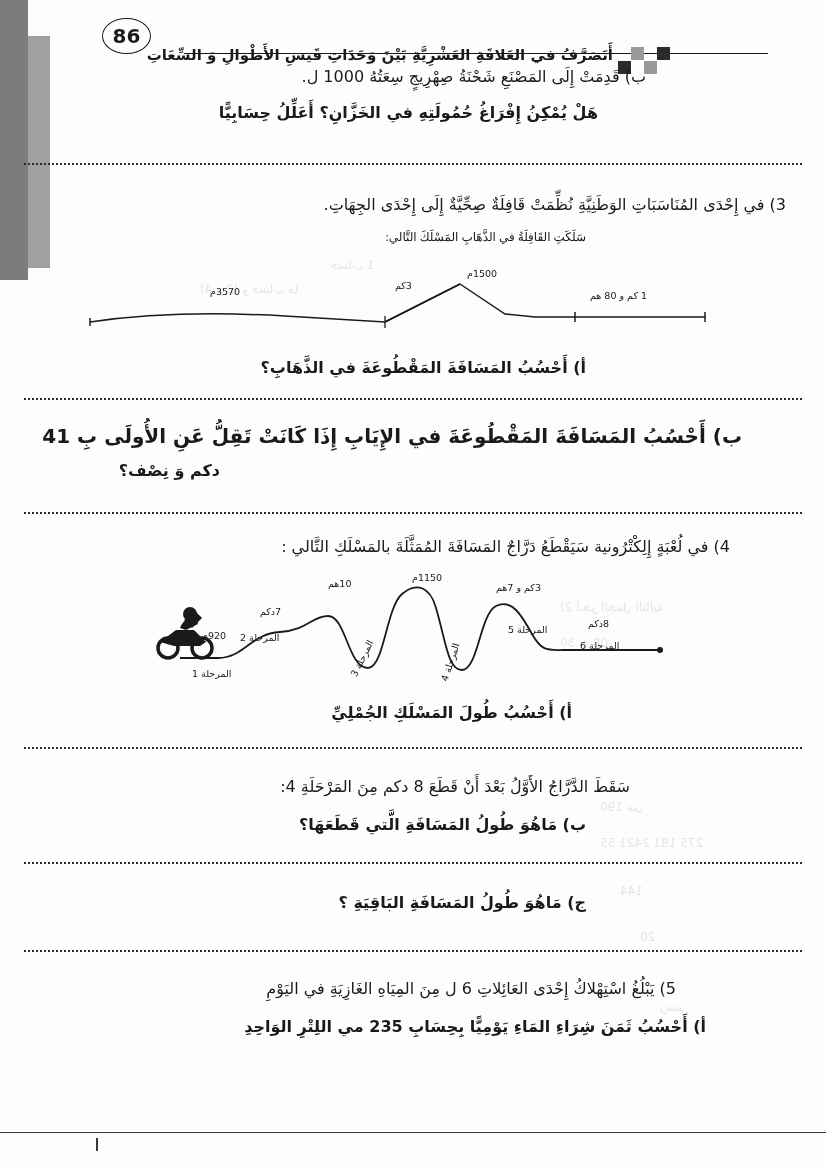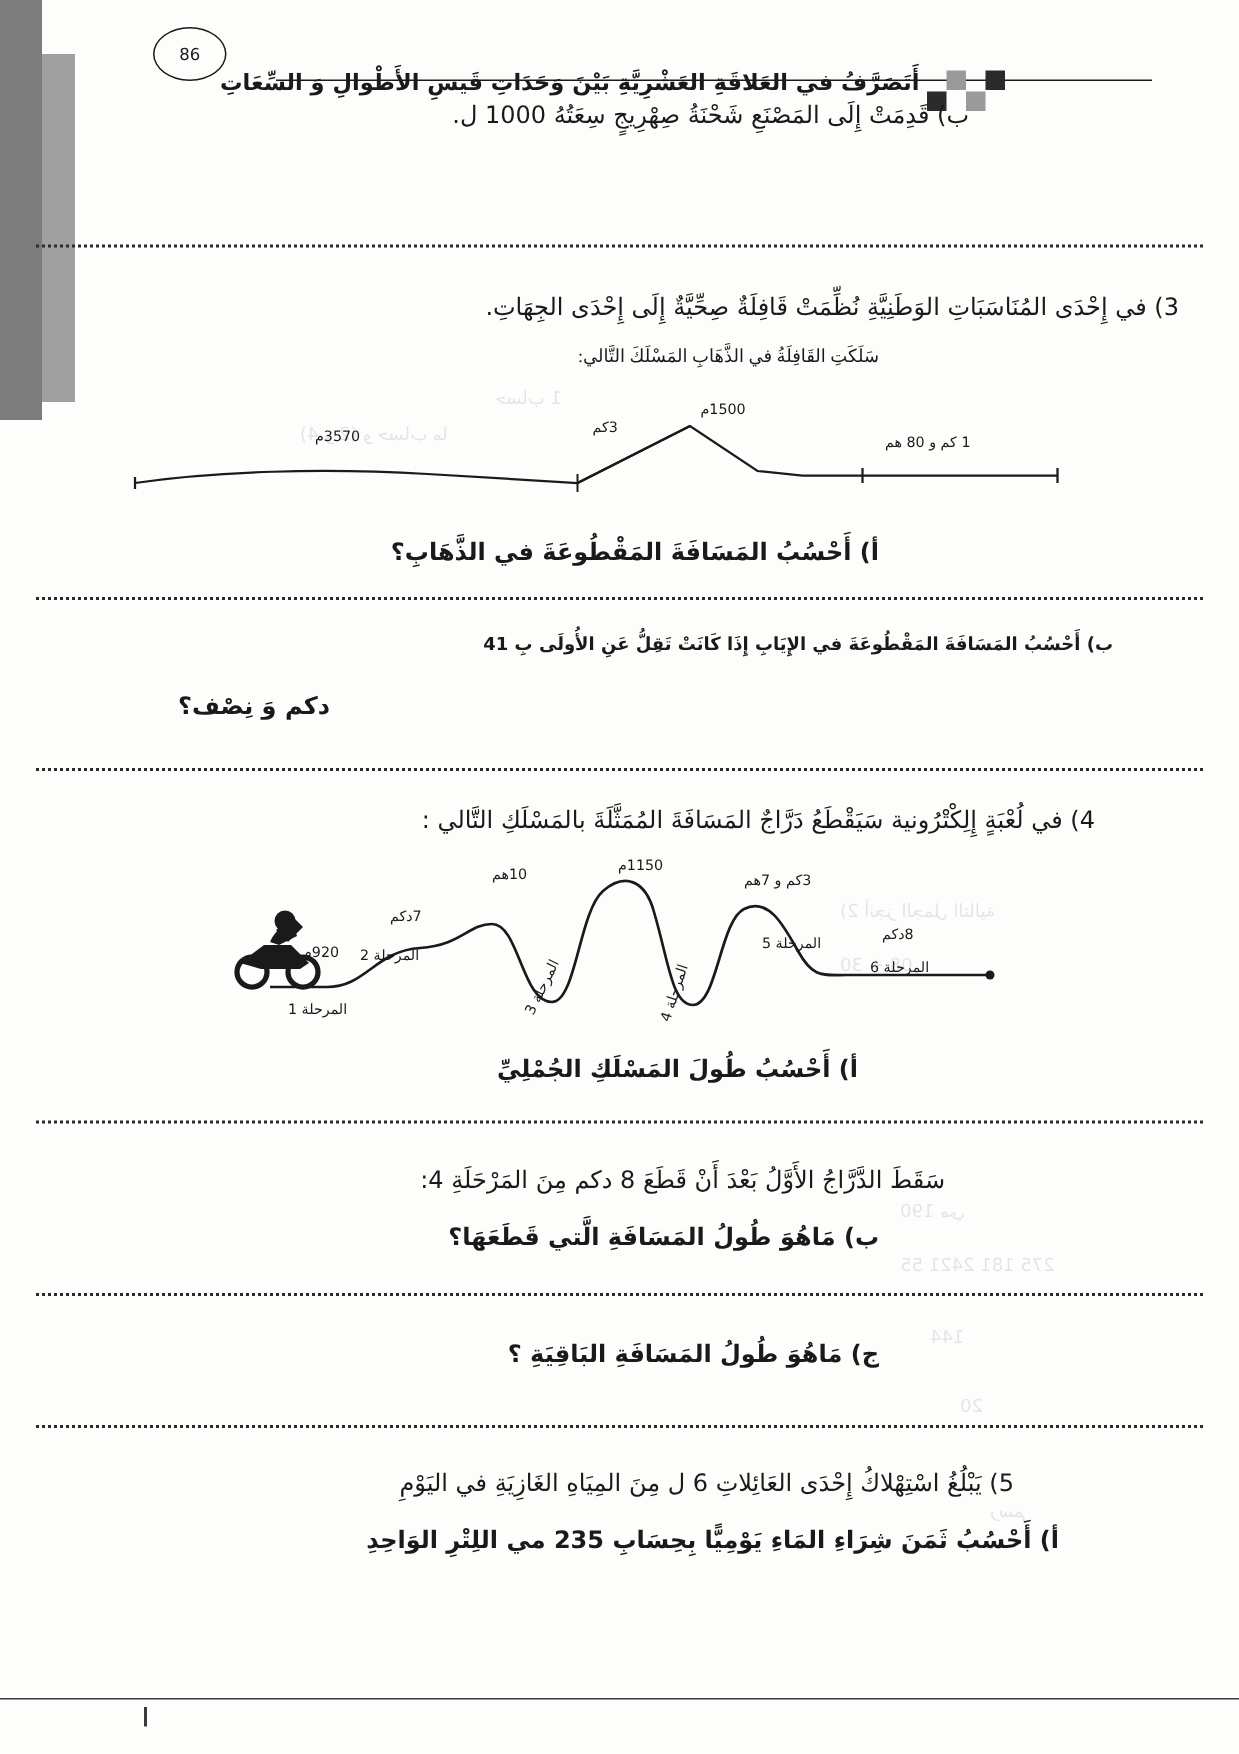--- a/index.html
+++ b/index.html
@@ -66,22 +66,22 @@
     position: absolute;
     top: 18px;
     right: 675px;
     width: 47px;
     height: 34px;
     border: 1.7px solid #1a1a1a;
     border-radius: 50%;
     display: flex;
     align-items: center;
     justify-content: center;
-    font-size: 11px;
-    font-weight: normal;
+    font-size: 20px;
+    font-weight: bold;
   }
   .side-bar {
     position: absolute;
     top: 0;
     left: 0;
     width: 28px;
     height: 280px;
     background: #7c7c7c;
   }
   .side-bar2 {
@@ -154,20 +154,21 @@
     <div class="header-rule"></div>
     <div class="header-title">أَتَصَرَّفُ في العَلاقَةِ العَشْرِيَّةِ بَيْنَ وَحَدَاتِ قَيسِ الأَطْوالِ وَ السِّعَاتِ</div>
     <div class="sq" style="top:27px; right:128px;"></div>
     <div class="sq gray" style="top:41px; right:141px;"></div>
     <div class="sq gray" style="top:27px; right:154px;"></div>
     <div class="sq" style="top:41px; right:167px;"></div>
   </div>
   <div class="page-num-circle">86</div>
 
   <div class="txt" style="top:64px; right:180px; font-size:16px;margin-left:28px;">ب) قَدِمَتْ إِلَى المَصْنَعِ شَحْنَةُ صِهْرِيجٍ سِعَتُهُ 1000 ل.</div>
+  <div class="txt b" style="top:100px; right:228px; font-size:16px;">هَلْ يُمْكِنُ إِفْرَاغُ حُمُولَتِهِ في الخَزَّانِ؟ أَعَلِّلُ حِسَابِيًّا</div>
 
   <div class="dotted" style="top:163px;"></div>
 
   <div class="txt" style="top:192px; right:40px; font-size:16px;">3) في إِحْدَى المُنَاسَبَاتِ الوَطَنِيَّةِ نُظِّمَتْ قَافِلَةٌ صِحِّيَّةٌ إِلَى إِحْدَى الجِهَاتِ.</div>
   <div class="txt" style="top:228px; right:240px; font-size:12px;font-family:Liberation Serif, serif;">سَلَكَتِ القَافِلَةُ في الذَّهَابِ المَسْلَكَ التَّالي:</div>
 
   <div class="diagram" style="top:268px; left:85px; width:650px; height:75px;">
     <svg width="650" height="75" viewBox="0 0 650 75">
       <path d="M5,58 L5,50 M5,54 C60,46 130,44 200,48 C250,51 285,53 300,54 L300,54 L375,16 L420,46 L450,49 L490,49 M490,44 L490,54 M620,44 L620,54 M490,49 L620,49" fill="none" stroke="#1a1a1a" stroke-width="1.5"></path>
       <path d="M300,54 L375,16" fill="none" stroke="#1a1a1a" stroke-width="1.5"></path>
@@ -176,21 +177,21 @@
     <div class="lbl" style="top:18px; left:125px;">3570م</div>
     <div class="lbl" style="top:12px; left:310px;">3كم</div>
     <div class="lbl" style="top:0px; left:382px;">1500م</div>
     <div class="lbl" style="top:22px; left:505px;">1 كم و 80 هم</div>
   </div>
 
   <div class="txt b" style="top:355px; right:240px; font-size:16px;">أ) أَحْسُبُ المَسَافَةَ المَقْطُوعَةَ في الذَّهَابِ؟</div>
 
   <div class="dotted" style="top:398px;"></div>
 
-  <div class="txt b" style="top:420px; right:84px; font-size:12px;text-align:right;">ب) أَحْسُبُ المَسَافَةَ المَقْطُوعَةَ في الإِيَابِ إِذَا كَانَتْ تَقِلُّ عَنِ الأُولَى بِ 41</div>
+  <div class="txt b" style="top:420px; right:84px; font-size:20px;text-align:right;">ب) أَحْسُبُ المَسَافَةَ المَقْطُوعَةَ في الإِيَابِ إِذَا كَانَتْ تَقِلُّ عَنِ الأُولَى بِ 41</div>
   <div class="txt b" style="top:458px; right:606px; font-size:16px;">دكم وَ نِصْف؟</div>
 
   <div class="dotted" style="top:512px;"></div>
 
   <div class="txt" style="top:534px; right:96px; font-size:16px;">4)  في لُعْبَةٍ إِلِكْتْرُونية سَيَقْطَعُ دَرَّاجٌ المَسَافَةَ المُمَثَّلَةَ بالمَسْلَكِ التَّالي :</div>
 
   <div class="diagram" style="top:572px; left:140px; width:560px; height:120px;">
     <svg width="560" height="120" viewBox="0 0 560 120">
 
       <g fill="#1a1a1a">

